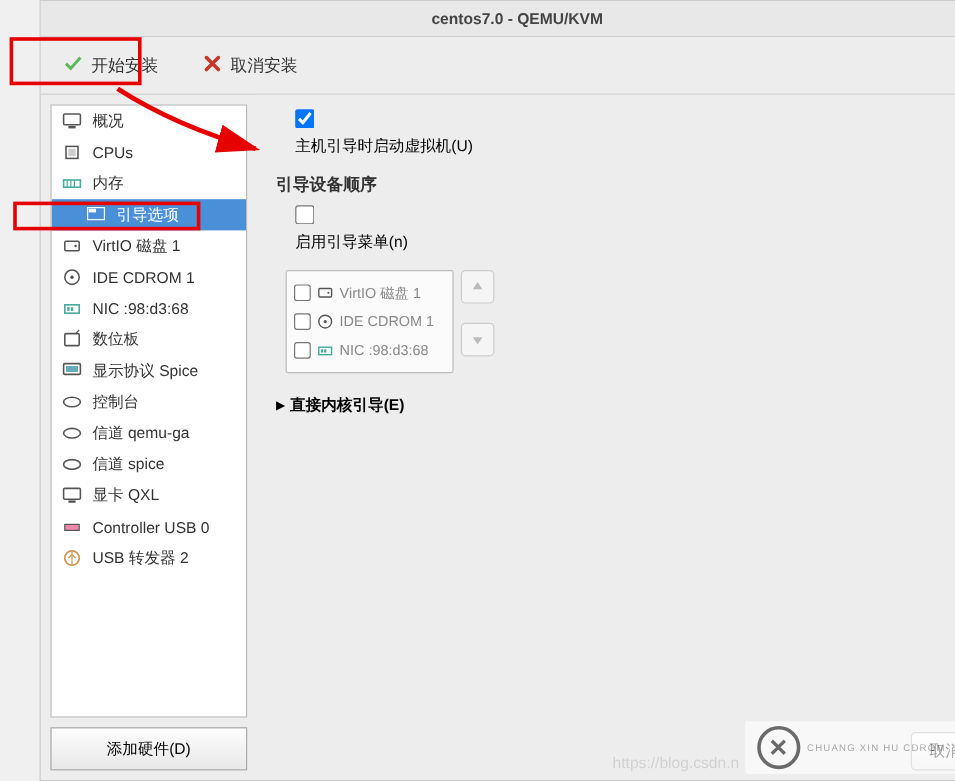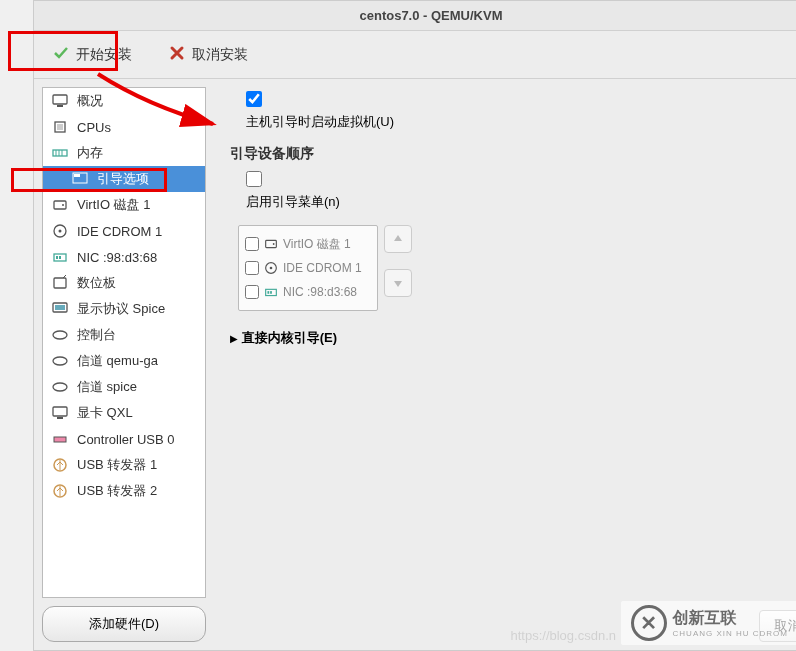--- a/index.html
+++ b/index.html
@@ -125,21 +125,21 @@
       height: 18px;
       display: inline-flex;
       align-items: center;
       justify-content: center;
       flex-shrink: 0;
     }
     .add-hw-btn {
       margin-top: 8px;
       padding: 8px;
       border: 1px solid #aaa;
-      border-radius: 12px;
+      border-radius: 0;
       background: linear-gradient(#fdfdfd, #e8e8e8);
       cursor: pointer;
       font-size: 13px;
     }
     .content {
       flex: 1;
       padding: 12px 16px;
       background: #ededed;
       position: relative;
     }
@@ -423,29 +423,20 @@
             </span>
             <span>显卡 QXL</span>
           </div>
           <div class="sidebar-item">
             <span class="sidebar-icon">
               <svg width="18" height="18" viewBox="0 0 18 18">
                 <rect x="3" y="7" width="12" height="5" fill="#e8a" stroke="#555"></rect>
               </svg>
             </span>
             <span>Controller USB 0</span>
-          </div>
-          <div class="sidebar-item">
-            <span class="sidebar-icon">
-              <svg width="18" height="18" viewBox="0 0 18 18">
-                <circle cx="9" cy="9" r="6" fill="none" stroke="#c95" stroke-width="1.5"></circle>
-                <path d="M9 4v10M6 9l3-3 3 3" stroke="#c95" fill="none"></path>
-              </svg>
-            </span>
-            <span>USB 转发器 1</span>
           </div>
           <div class="sidebar-item">
             <span class="sidebar-icon">
               <svg width="18" height="18" viewBox="0 0 18 18">
                 <circle cx="9" cy="9" r="6" fill="none" stroke="#c95" stroke-width="1.5"></circle>
                 <path d="M9 4v10M6 9l3-3 3 3" stroke="#c95" fill="none"></path>
               </svg>
             </span>
             <span>USB 转发器 2</span>
           </div>
@@ -538,16 +529,15 @@
   <path d="M10 18 Q 60 50 125 68" stroke="#e60000" stroke-width="4" fill="none" marker-end="url(#arrh)"></path>
 </svg>
 
 <div class="blog-wm">https://blog.csdn.n</div>
 
 <div class="watermark">
   <div class="circle">
       <span class="x">✕</span>
     </div>
   <div>
-    <div class="txt">创新互联</div>
     <div class="sub">CHUANG XIN HU CDROM</div>
   </div>
 </div>
 
 </body></html>

